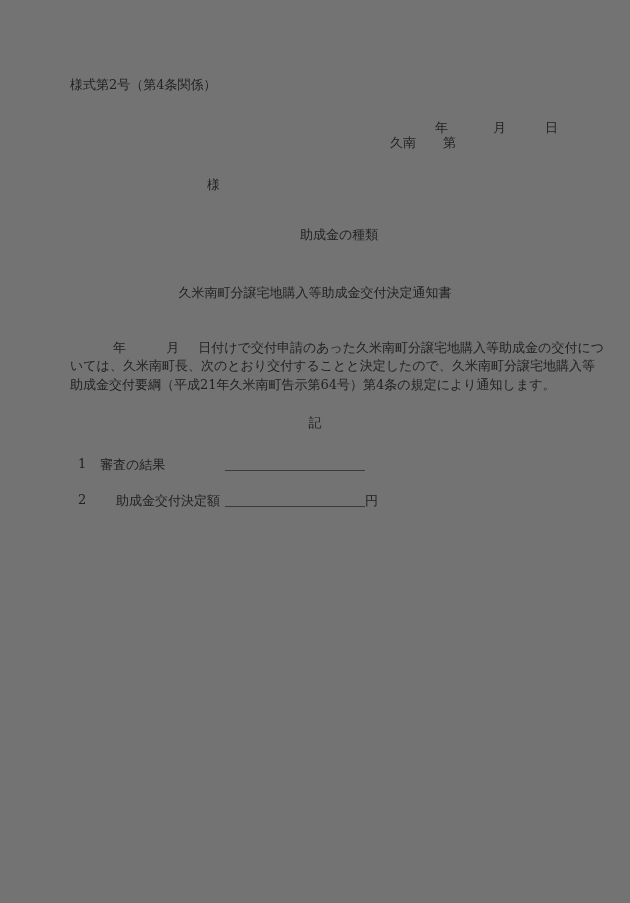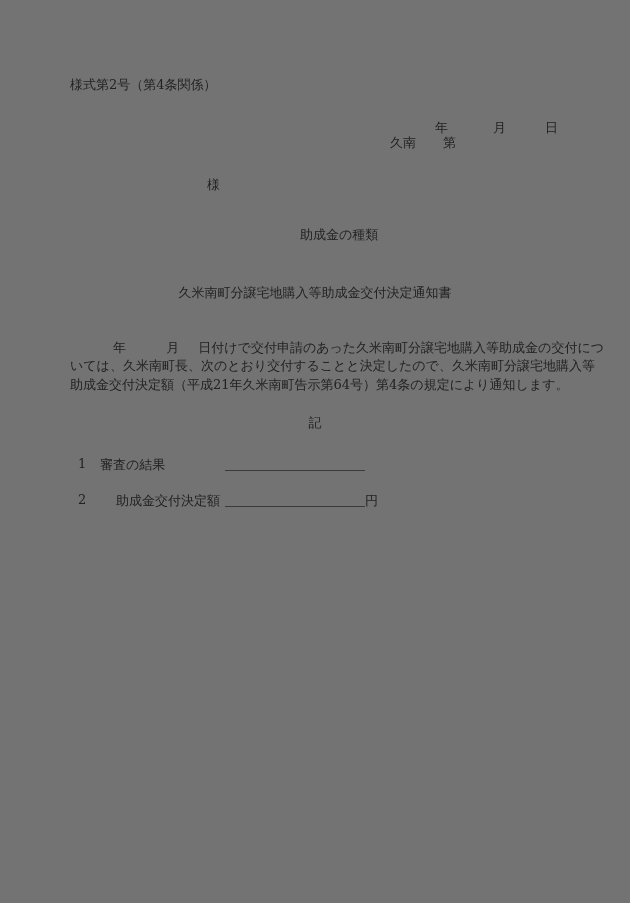--- a/index.html
+++ b/index.html
@@ -51,21 +51,21 @@
 
   <div class="abs centered" style="top:284px;">久米南町分譲宅地購入等助成金交付決定通知書</div>
 
   <div>
     <div class="body-line" style="top:339px;">
       <span style="margin-left:43px;">年</span>
       <span style="margin-left:36px;">月</span>
       <span style="margin-left:15px;">日付けで交付申請のあった久米南町分譲宅地購入等助成金の交付につ</span>
     </div>
     <div class="body-line" style="top:357px;">いては、久米南町長、次のとおり交付することと決定したので、久米南町分譲宅地購入等</div>
-    <div class="body-line" style="top:376px;">助成金交付決定額（平成21年久米南町告示第64号）第4条の規定により通知します。</div>
+    <div class="body-line" style="top:376px;">助成金交付要綱（平成21年久米南町告示第64号）第4条の規定により通知します。</div>
   </div>
 
   <div class="abs centered" style="top:414px;">記</div>
 
   <div class="row" style="top:456px; height:17px;">
     <span style="left:78px;">1</span>
     <span style="left:100px;">審査の結果</span>
     <span class="blank-underline" style="left:225px; width:140px;"></span>
   </div>
 

